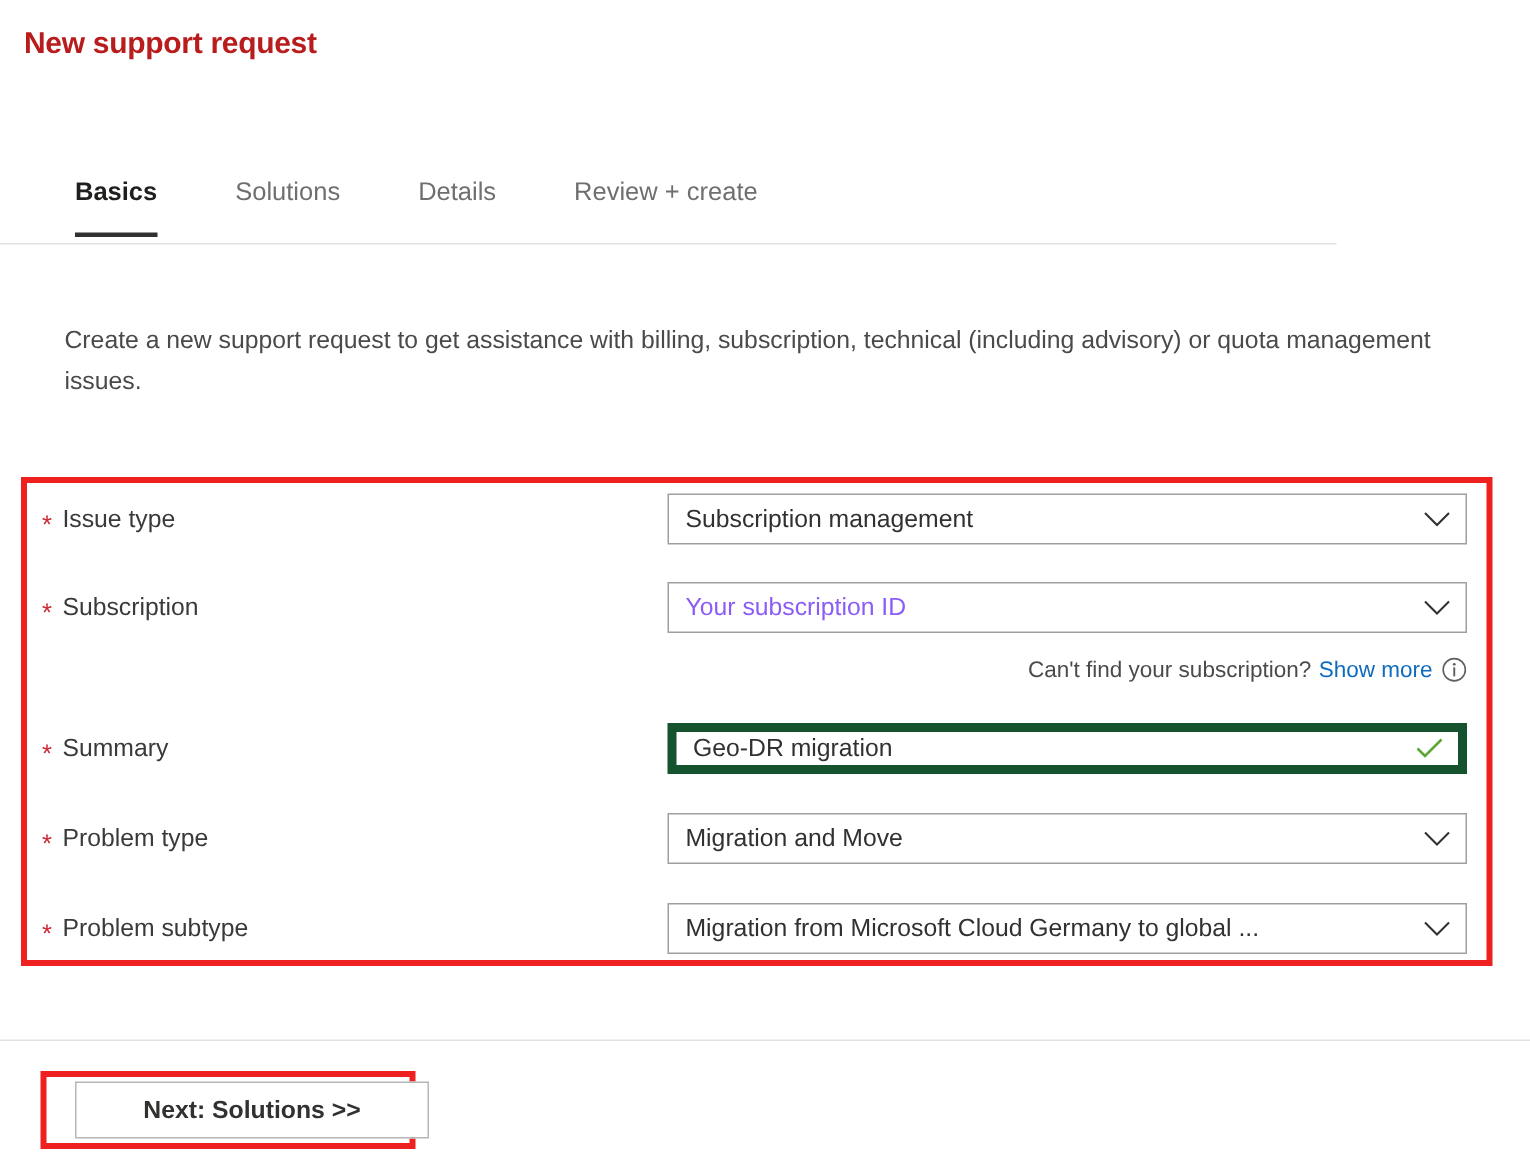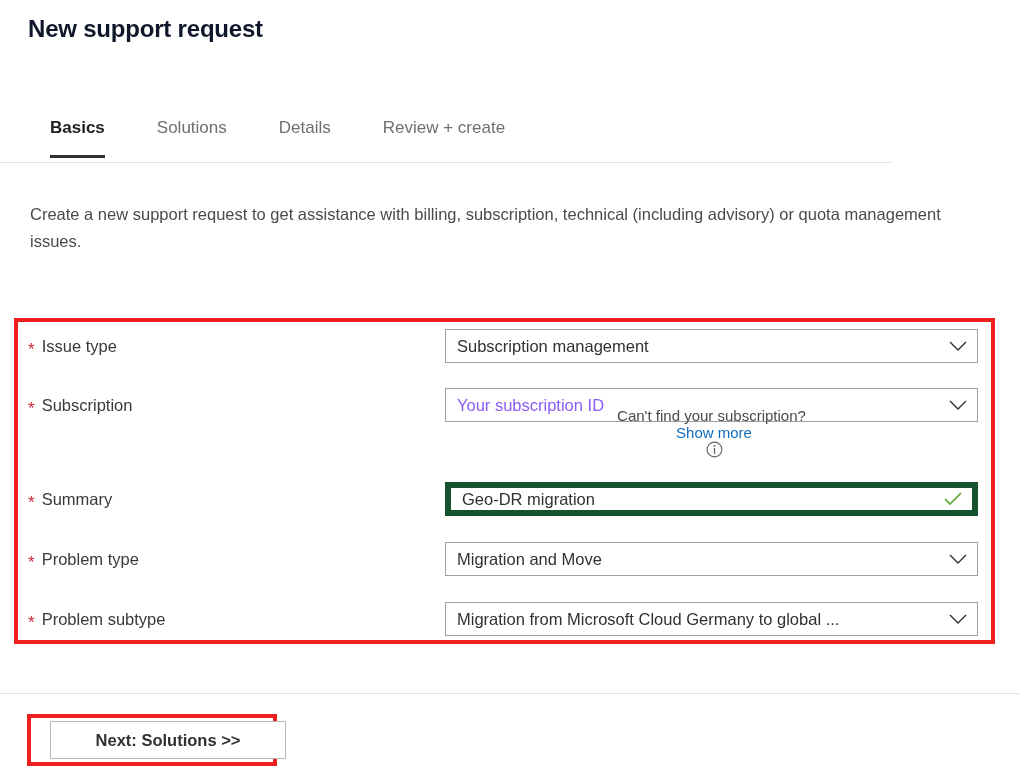--- a/index.html
+++ b/index.html
@@ -17,25 +17,25 @@
     position: relative;
     width: 1020px;
     height: 776px;
     background: #ffffff;
     overflow: hidden;
   }
 
   
   .page-title {
     position: absolute;
-    left: 28px;
+    left: 16px;
     top: 9px;
-    font-size: 24px;
+    font-size: 20px;
     font-weight: 600;
-    color: #0f172a;
+    color: #b91c1c;
     letter-spacing: -0.2px;
     line-height: 40px;
     white-space: nowrap;
   }
 
   
   .tabs {
     position: absolute;
     left: 0;
     top: 105px;
@@ -73,21 +73,21 @@
   
   .intro {
     position: absolute;
     left: 27px;
     top: 198px;
     width: 970px;
     font-size: 16.5px;
     line-height: 27px;
     color: #4a4a4a;
   }
-  .intro p { margin: 3px; }
+  .intro p { margin: 16px; }
 
   
   .annot-box {
     position: absolute;
     left: 14px;
     top: 318px;
     width: 981px;
     height: 326px;
     border: 4px solid #ee2020;
     pointer-events: none;
@@ -178,21 +178,20 @@
     position: absolute;
     left: 445px;
     width: 533px;
     height: 24px;
     display: flex;
     align-items: center;
     justify-content: flex-end;
     font-size: 15px;
     color: #4a4a4a;
     white-space: nowrap;
-    flex-direction: column;
   }
   .helper .link {
     color: #0f6cbd;
     margin-left: 5px;
     cursor: pointer;
   }
   .info-icon {
     display: inline-flex;
     align-items: center;
     justify-content: center;

